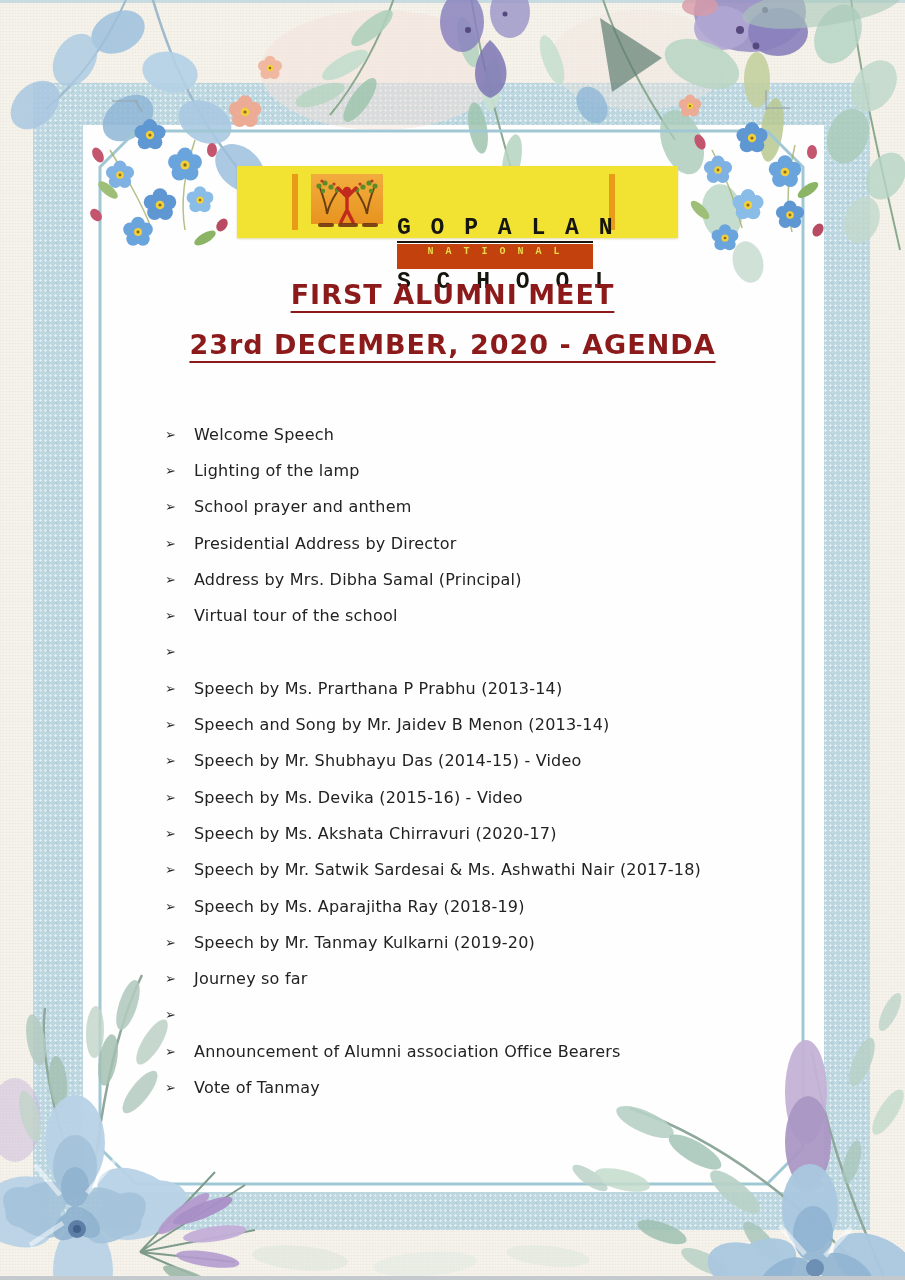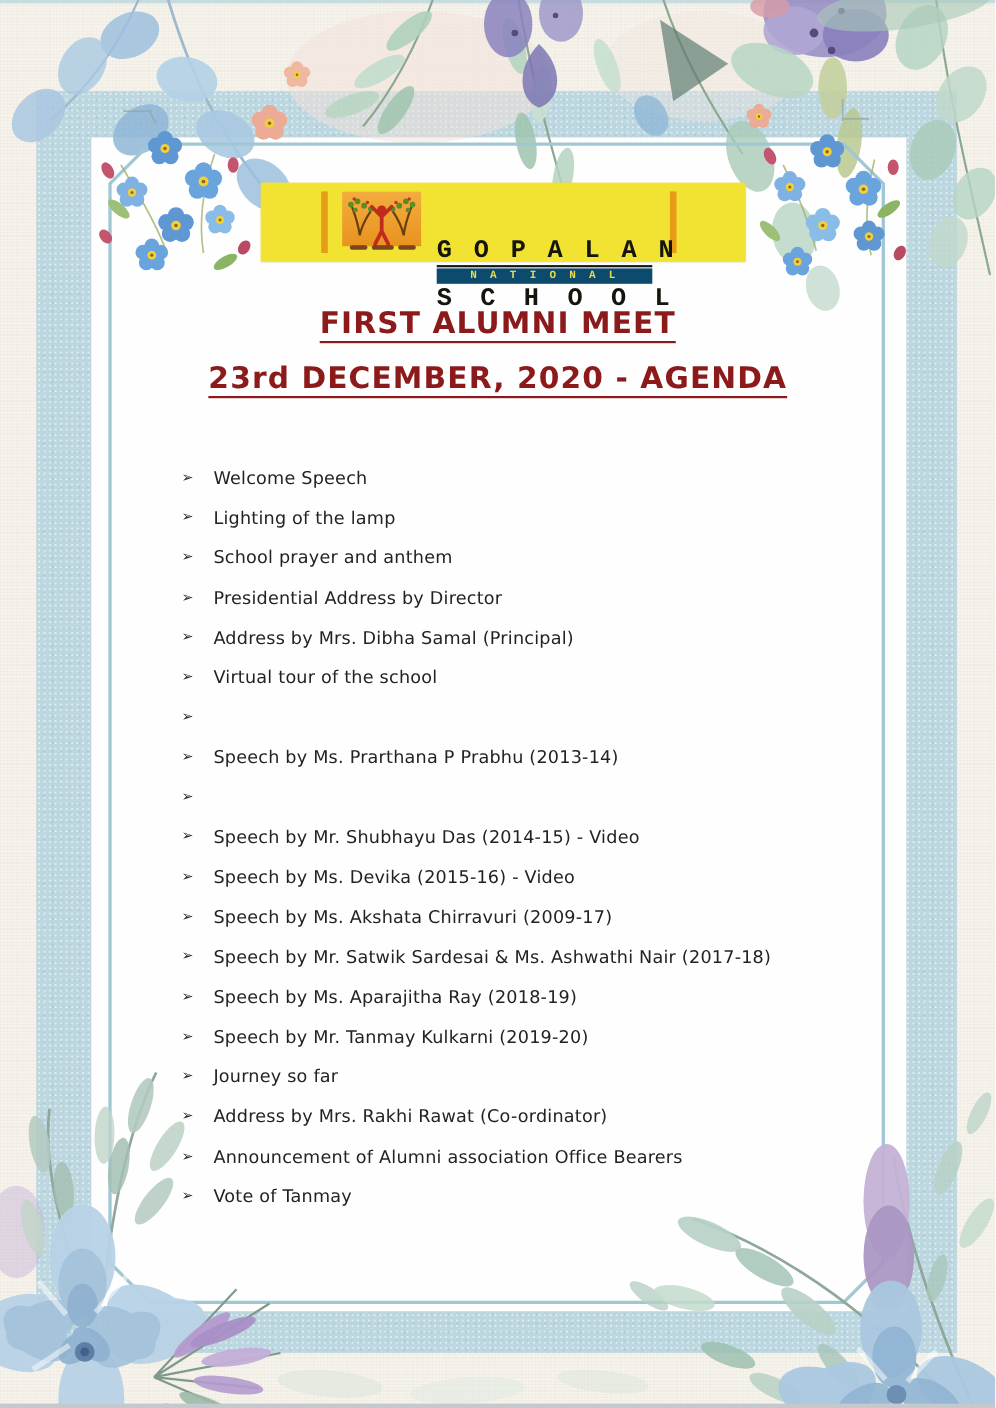--- a/index.html
+++ b/index.html
@@ -38,22 +38,22 @@
   .obar.left{left:55px;}
   .obar.right{left:372px;}
   .emblem{position:absolute; left:74px; top:8px;}
   .caption{position:absolute; left:76px; top:57px; width:70px; display:flex; gap:4px; justify-content:center;}
   .caption i{display:block; height:4px; background:#6a2a12; border-radius:2px; opacity:.85;}
   .caption i:nth-child(1){width:16px;} .caption i:nth-child(2){width:20px;} .caption i:nth-child(3){width:16px;}
   .logo-text{position:absolute; left:160px; top:5px; width:196px; text-align:center;
     font-family:Liberation Mono, monospace; color:#15150e;margin-top:44px;}
   .logo-l1{font-size:23px; font-weight:bold; letter-spacing:3px; white-space:nowrap;
     border-bottom:2px solid #15150e; padding-bottom:0px;}
-  .logo-l2{background:#0c4a6e; color:#e9d94d; font-size:10px; font-weight:bold;
-    letter-spacing:3px; padding:2px 0 1px; margin:1px 0 0; white-space:nowrap;}
+  .logo-l2{background:#c2410c; color:#e9d94d; font-size:10px; font-weight:bold;
+    letter-spacing:3px; padding:2px 0 12px; margin:1px 0 0; white-space:nowrap;}
   .logo-l3{font-size:23px; font-weight:bold; letter-spacing:6px; white-space:nowrap;}
   
   .title{
     position:absolute; left:0; top:270px; width:100%; text-align:center;
     color:#8c1a1a; font-weight:bold; font-size:27px; line-height:50px; letter-spacing:1px;
   }
   .title .tline{text-decoration:underline; text-underline-offset:7px; text-decoration-thickness:2px;margin-top:37px;}
   
   ul.agenda{position:absolute; left:165px; top:416px; margin:0; padding:0; list-style:none; width:620px;}
   ul.agenda li{display:flex; align-items:center; height:36.3px;}
@@ -371,35 +371,36 @@
         <span class="bullet">➢</span>
       </li>
 
       <li>
         <span class="bullet">➢</span>
         <span class="item-text">Speech by Ms. Prarthana P Prabhu (2013-14)</span>
       </li>
 
       <li>
         <span class="bullet">➢</span>
+        <span class="item-text">Speech and Song by Mr. Jaidev B Menon (2013-14)</span>
       </li>
 
       <li>
         <span class="bullet">➢</span>
         <span class="item-text">Speech by Mr. Shubhayu Das (2014-15) - Video</span>
       </li>
 
       <li>
         <span class="bullet">➢</span>
         <span class="item-text">Speech by Ms. Devika (2015-16) - Video</span>
       </li>
 
       <li>
         <span class="bullet">➢</span>
-        <span class="item-text">Speech by Ms. Akshata Chirravuri (2009-17)</span>
+        <span class="item-text">Speech by Ms. Akshata Chirravuri (2020-17)</span>
       </li>
 
       <li>
         <span class="bullet">➢</span>
         <span class="item-text">Speech by Mr. Satwik Sardesai &amp; Ms. Ashwathi Nair (2017-18)</span>
       </li>
 
       <li>
         <span class="bullet">➢</span>
         <span class="item-text">Speech by Ms. Aparajitha Ray (2018-19)</span>
@@ -410,21 +411,20 @@
         <span class="item-text">Speech by Mr. Tanmay Kulkarni (2019-20)</span>
       </li>
 
       <li>
         <span class="bullet">➢</span>
         <span class="item-text">Journey so far</span>
       </li>
 
       <li>
         <span class="bullet">➢</span>
-        <span class="item-text">Address by Mrs. Rakhi Rawat (Co-ordinator)</span>
       </li>
 
       <li>
         <span class="bullet">➢</span>
         <span class="item-text">Announcement of Alumni association Office Bearers</span>
       </li>
 
       <li>
         <span class="bullet">➢</span>
         <span class="item-text">Vote of Tanmay</span>

